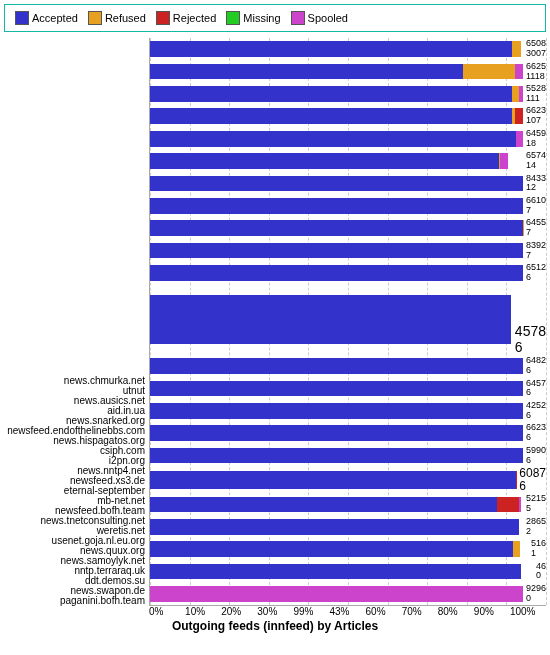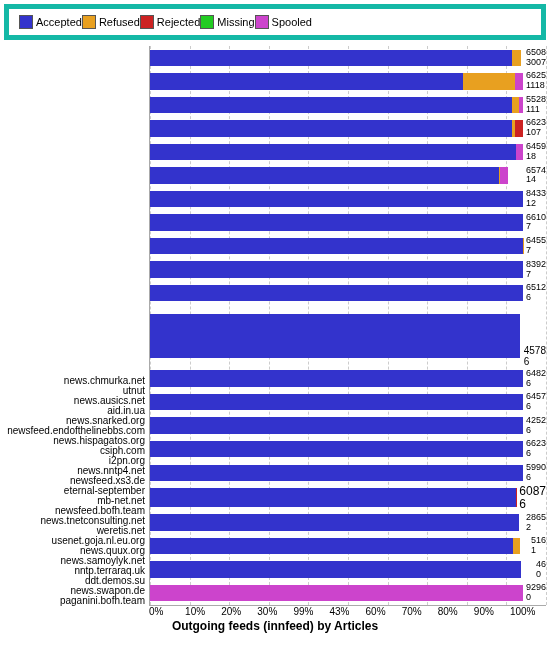--- a/index.html
+++ b/index.html
@@ -14,23 +14,23 @@
     .chart-container {
       width: 550px;
       height: 655px;
       display: flex;
       flex-direction: column;
     }
     .legend {
       display: flex;
       flex-direction: row;
       align-items: center;
-      gap: 0;
+      gap: 10px;
       padding: 6px 10px;
-      border: 5px solid #14b8a6;
+      border: 1px solid #14b8a6;
       margin: 4px;
       flex-shrink: 0;
     }
     .legend-item {
       display: flex;
       align-items: center;
       gap: 3px;
       font-size: 11px;
     }
     .legend-color {
@@ -271,21 +271,21 @@
             <div class="bar-row">
               <div class="bar-segment-container" style="width: 100%; position: relative;">
                 <div class="bar-segment" style="width: 99.9%; background: rgb(51, 51, 204);"></div>
               </div>
               <div style="font-size: 9px; margin-left: 3px; line-height: 1.1; color: rgb(0, 0, 0); white-space: nowrap;">6512<br>6</div>
             </div>
             <div class="bar-row">
               <div class="bar-segment-container" style="width: 100%; position: relative;">
                 <div class="bar-segment" style="width: 99.9%; background: rgb(51, 51, 204);"></div>
               </div>
-              <div style="font-size: 10px; margin-left: 3px; line-height: 1.1; color: rgb(0, 0, 0); white-space: nowrap; margin-top: 40px;">4578<br>6</div>
+              <div style="font-size: 14px; margin-left: 3px; line-height: 1.1; color: rgb(0, 0, 0); white-space: nowrap; margin-top: 40px;">4578<br>6</div>
             </div>
             <div class="bar-row">
               <div class="bar-segment-container" style="width: 100%; position: relative;">
                 <div class="bar-segment" style="width: 99.9%; background: rgb(51, 51, 204);"></div>
               </div>
               <div style="font-size: 9px; margin-left: 3px; line-height: 1.1; color: rgb(0, 0, 0); white-space: nowrap;">6482<br>6</div>
             </div>
             <div class="bar-row">
               <div class="bar-segment-container" style="width: 100%; position: relative;">
                 <div class="bar-segment" style="width: 99.9%; background: rgb(51, 51, 204);"></div>
@@ -309,20 +309,28 @@
                 <div class="bar-segment" style="width: 99.9%; background: rgb(51, 51, 204);"></div>
               </div>
               <div style="font-size: 9px; margin-left: 3px; line-height: 1.1; color: rgb(0, 0, 0); white-space: nowrap;">5990<br>6</div>
             </div>
             <div class="bar-row">
               <div class="bar-segment-container" style="width: 100%; position: relative;">
                 <div class="bar-segment" style="width: 99.8%; background: rgb(51, 51, 204);"></div>
                 <div class="bar-segment" style="width: 0.1%; background: rgb(204, 34, 34);"></div>
               </div>
               <div style="font-size: 12px; margin-left: 3px; line-height: 1.1; color: rgb(0, 0, 0); white-space: nowrap;">6087<br>6</div>
+            </div>
+            <div class="bar-row">
+              <div class="bar-segment-container" style="width: 100%; position: relative;">
+                <div class="bar-segment" style="width: 93%; background: rgb(51, 51, 204);"></div>
+                <div class="bar-segment" style="width: 6%; background: rgb(204, 34, 34);"></div>
+                <div class="bar-segment" style="width: 0.5%; background: rgb(204, 68, 204);"></div>
+              </div>
+              <div style="font-size: 9px; margin-left: 3px; line-height: 1.1; color: rgb(0, 0, 0); white-space: nowrap;">5215<br>5</div>
             </div>
             <div class="bar-row">
               <div class="bar-segment-container" style="width: 100%; position: relative;">
                 <div class="bar-segment" style="width: 99%; background: rgb(51, 51, 204);"></div>
               </div>
               <div style="font-size: 9px; margin-left: 3px; line-height: 1.1; color: rgb(0, 0, 0); white-space: nowrap;">2865<br>2</div>
             </div>
             <div class="bar-row">
               <div class="bar-segment-container" style="width: 100%; position: relative;">
                 <div class="bar-segment" style="width: 96%; background: rgb(51, 51, 204);"></div>

